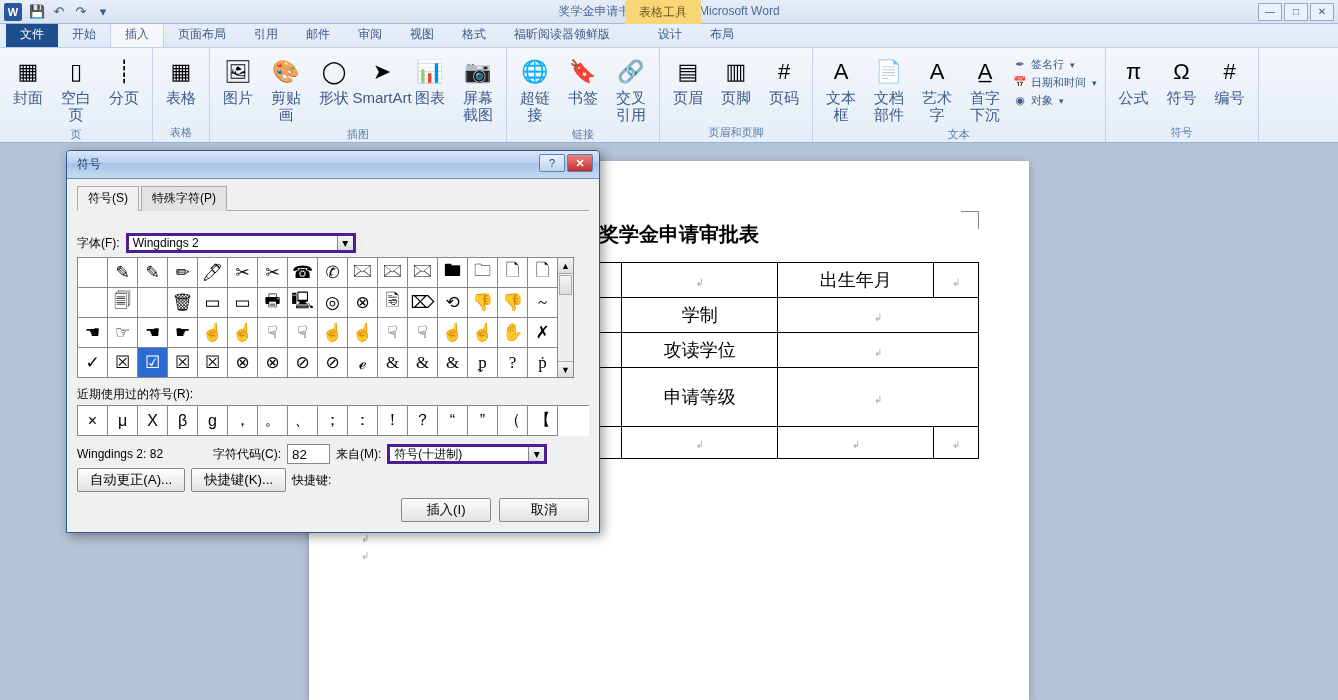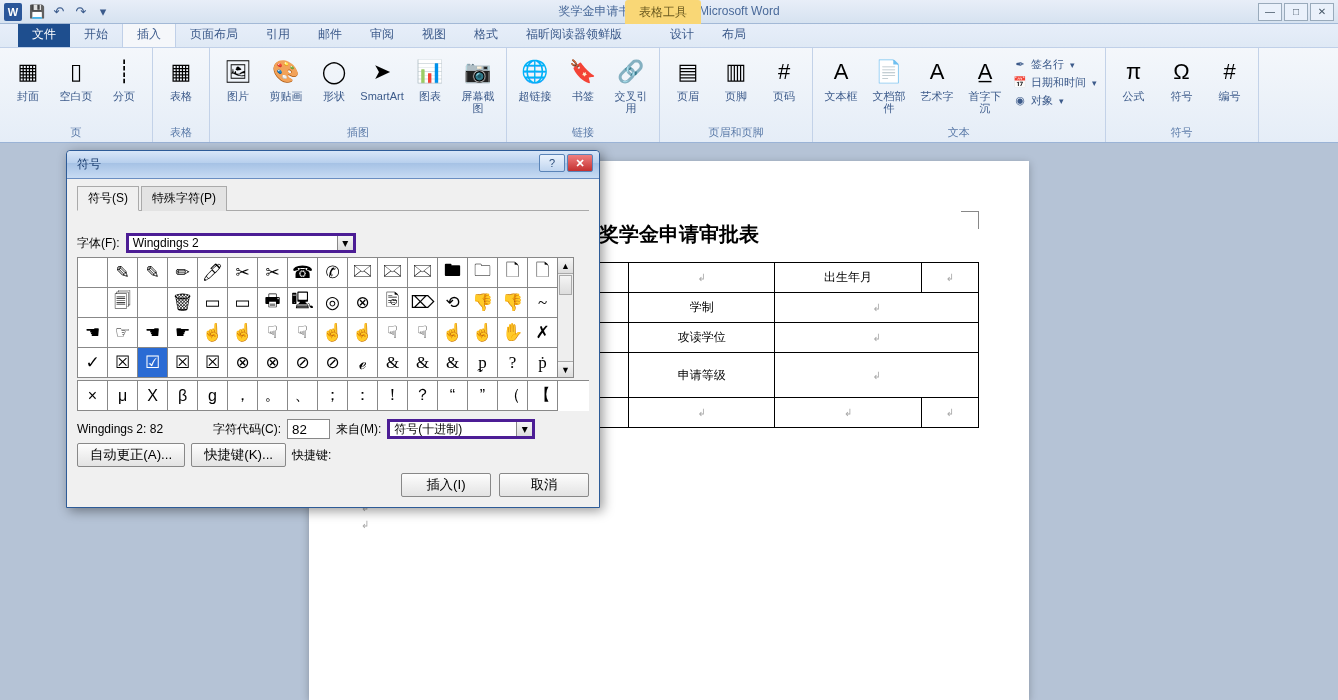--- a/index.html
+++ b/index.html
@@ -42,21 +42,21 @@
     display: flex; align-items: center; font-size: 12px;
     border-radius: 3px 3px 0 0;
   }
   .win-btns { position: absolute; right: 4px; display: flex; gap: 2px; }
   .win-btn { width: 24px; height: 18px; border: 1px solid #9ab; background: #eaf1fb;
     display: flex; align-items: center; justify-content: center; font-size: 10px; color: #456; }
 
   
   .ribbon-tabs {
     height: 24px; background: linear-gradient(#e7eef9, #dfe9f5);
-    display: flex; align-items: flex-end; padding-left: 16px;
+    display: flex; align-items: flex-end; padding-left: 4px;
     border-bottom: 1px solid #c0d0e8;
   }
   .rtab {
     padding: 4px 14px; color: #3c5a8a; font-size: 12px; cursor: default;
   }
   .rtab.file {
     background: #1e4e8e; color: #fff; border-radius: 2px 2px 0 0;
     padding: 4px 14px; margin-left: 2px;
   }
   .rtab.active {
@@ -79,40 +79,40 @@
   .rgroup-items { display: flex; gap: 4px; flex: 1; align-items: flex-start; padding-top: 4px;}
   .rgroup-label { text-align: center; color: #5a7aa8; font-size: 11px; padding: 2px 0; }
   .rbtn {
     display: flex; flex-direction: column; align-items: center;
     width: 44px; gap: 2px; padding: 2px;
   }
   .rbtn .icon-box {
     width: 32px; height: 32px; display: flex; align-items: center; justify-content: center;
     font-size: 22px;
   }
-  .rbtn .lbl { font-size: 11px; color: #3c5a8a; text-align: center; line-height: 1.1; }
+  .rbtn .lbl { font-size: 15px; color: #3c5a8a; text-align: center; line-height: 1.1; }
   .small-list { display: flex; flex-direction: column; gap: 1px; padding-top: 2px;}
   .small-item { display: flex; align-items: center; gap: 4px; font-size: 11px; color: #3c5a8a; padding: 1px 2px;}
   .small-item .si-icon { width: 14px; text-align: center; }
 
   
   .doc-area {
     position: absolute; top: 143px; left: 0; right: 0; bottom: 0;
     background: #b5c3d6; display: flex; justify-content: center;
     overflow: hidden;
   }
   .page {
     width: 720px; background: #fff; margin-top: 18px;
     box-shadow: 0 2px 8px rgba(0,0,0,.25);
     padding: 60px 50px; position: relative;
     font-family: SimSun, serif;
   }
   .doc-title { text-align: center; font-size: 20px; font-weight: bold; margin-bottom: 14px;}
   .form-table { border-collapse: collapse; width: 100%; }
-  .form-table td { border: 1px solid #000; padding: 5px 8px; font-size: 12px; text-align: center; height: 30px; }
+  .form-table td { border: 1px solid #000; padding: 5px 8px; font-size: 18px; text-align: center; height: 30px; }
   .form-table .empty::after { content: "↲"; color: #aaa; font-size: 10px;}
   .corner { position: absolute; top: 50px; right: 50px; width: 18px; height: 18px;
     border-top: 1px solid #888; border-right: 1px solid #888;}
   .para { color: #aaa; font-size: 10px; padding-left: 2px; margin-top: 6px;}
 
   
   .dialog {
     position: absolute; left: 66px; top: 150px;
     width: 534px;
     background: #f0f0f0;
@@ -492,20 +492,21 @@
           <div class="sym-cell">?</div>
           <div class="sym-cell">ṗ</div>
         </div>
       <div class="sym-scroll">
         <div class="sbtn">▲</div>
         <div class="thumb"></div>
         <div class="track"></div>
         <div class="sbtn">▼</div>
       </div>
     </div>
+    <div style="margin-top:8px">近期使用过的符号(R):</div>
     <div class="recent-grid" id="recent-grid">
         <div class="recent-cell">×</div>
         <div class="recent-cell">μ</div>
         <div class="recent-cell">Χ</div>
         <div class="recent-cell">β</div>
         <div class="recent-cell">ɡ</div>
         <div class="recent-cell">，</div>
         <div class="recent-cell">。</div>
         <div class="recent-cell">、</div>
         <div class="recent-cell">；</div>
@@ -515,21 +516,21 @@
         <div class="recent-cell">“</div>
         <div class="recent-cell">”</div>
         <div class="recent-cell">（</div>
         <div class="recent-cell">【</div>
       </div>
     <div class="row" style="margin-top:8px">
       <span style="width:130px">Wingdings 2: 82</span>
       <label>字符代码(C):</label>
       <input class="dlg-input" style="width: 43px;" value="82">
       <label>来自(M):</label>
-      <div class="combo" style="width:148px">
+      <div class="combo" style="width:160px">
         <span>符号(十进制)</span>
         <div class="dd">▾</div>
       </div>
     </div>
     <div class="row">
       <button class="dlg-button">自动更正(A)...</button>
       <button class="dlg-button">快捷键(K)...</button>
       <span>快捷键:</span>
     </div>
     <div class="dlg-footer">

